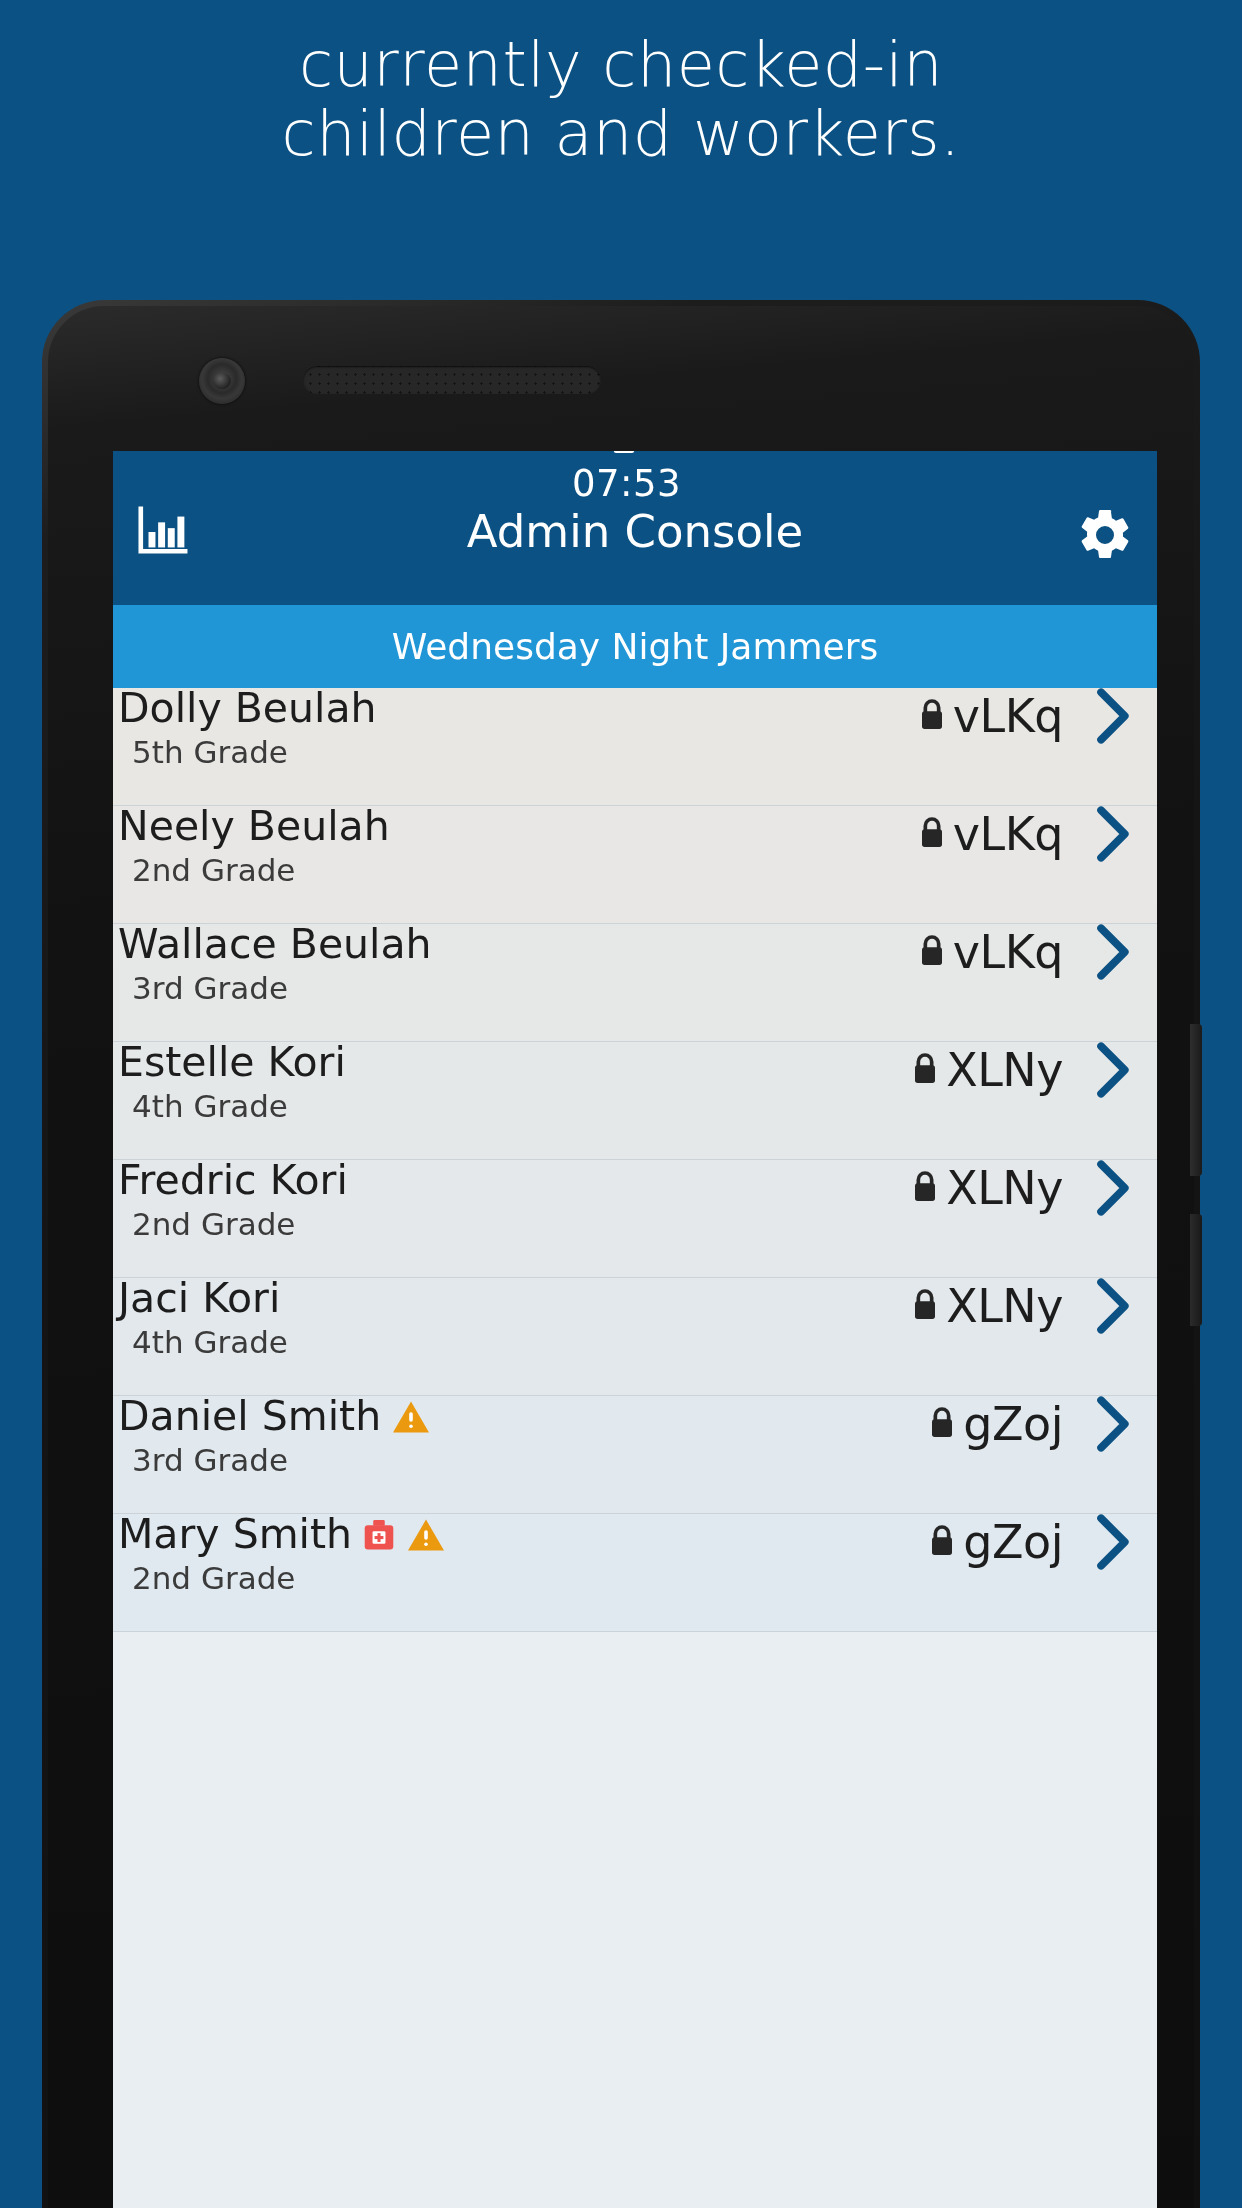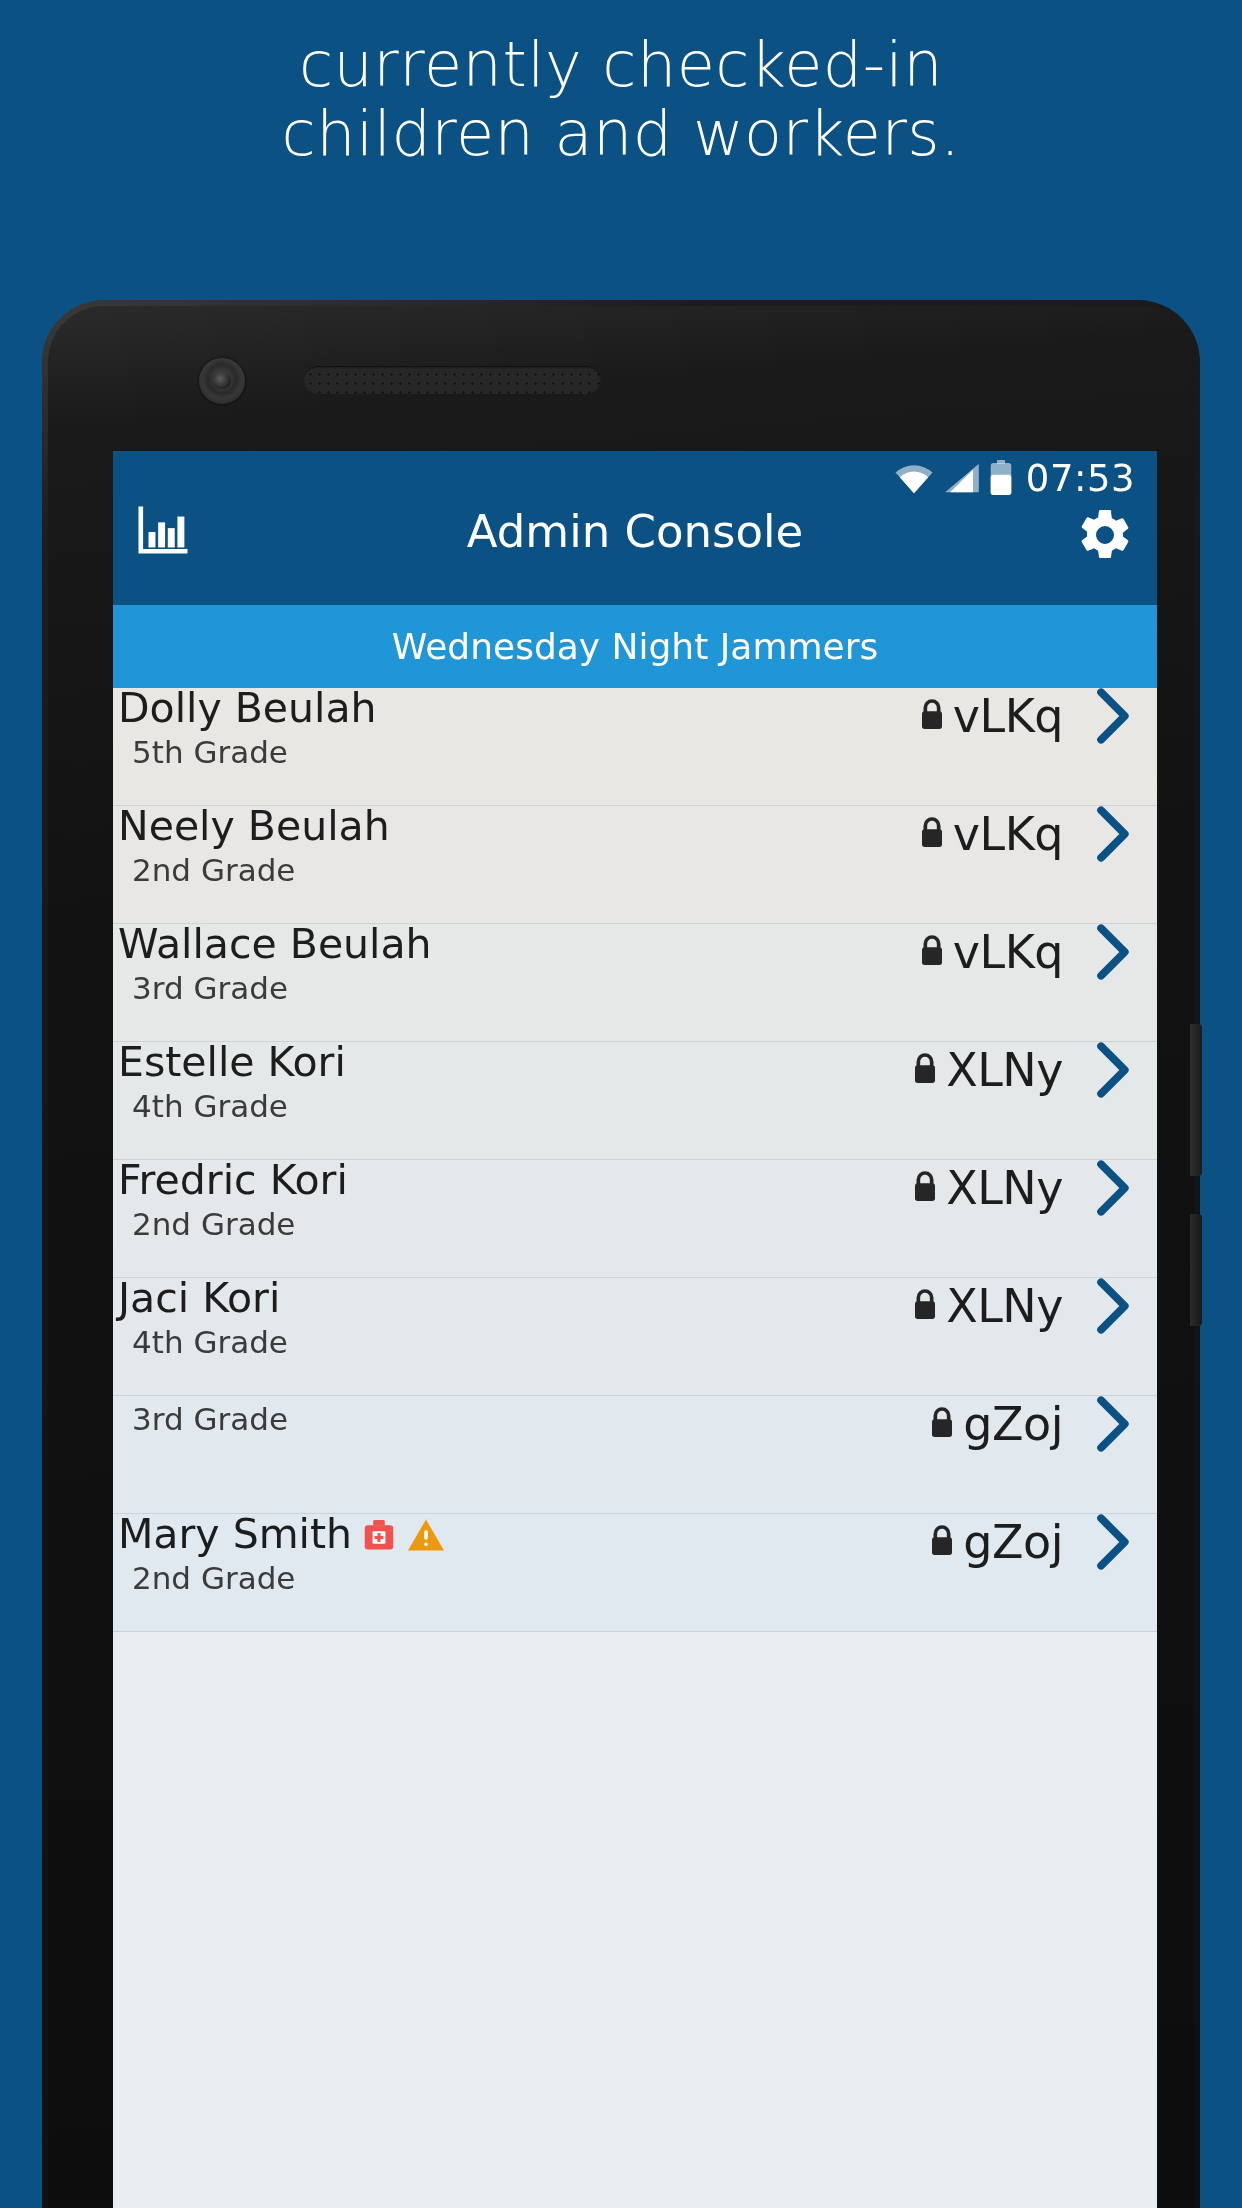--- a/index.html
+++ b/index.html
@@ -95,20 +95,21 @@
 
   
   .statusbar {
     height:54px;
     background:#0b5183;
     display:flex;
     align-items:center;
     justify-content:flex-end;
     padding-right:22px;
     gap:8px;
+    flex-direction:column;
   }
   .sb-ico { display:flex; align-items:center; }
   .sb-time {
     color:#ffffff;
     font-size:37px;
     font-weight:400;
     letter-spacing:0.5px;
     margin-left:5px;
     font-family:"DejaVu Sans", sans-serif;
   }
@@ -366,20 +367,30 @@
               <span class="code">XLNy</span>
               <span class="chev">
                 <svg width="46" height="56" viewBox="0 0 20 26">
                   <path d="M4 2 L15 13 L4 24" stroke="#0b5183" stroke-width="3.6" fill="none" stroke-linecap="round" stroke-linejoin="round"></path>
                 </svg>
               </span>
             </div>
           </div>
           <div class="row" style="background: rgb(225, 233, 238);">
             <div class="row-left">
+              <div class="row-name">
+                <span>Daniel Smith</span>
+                <span class="badge">
+                  <svg width="40" height="36" viewBox="0 0 22 20">
+                    <path d="M11 1.4 21 18.6H1Z" fill="#eb9a10"></path>
+                    <rect x="10" y="7.4" width="2" height="5.2" rx="1" fill="#ffffff"></rect>
+                    <rect x="10" y="14.1" width="2" height="2" rx="1" fill="#ffffff"></rect>
+                  </svg>
+                </span>
+              </div>
               <div class="row-sub">3rd Grade</div>
             </div>
             <div class="row-right">
               <span><svg width="30" height="34" viewBox="0 0 18 20">
                   <path d="M5 9V6.2a4 4 0 0 1 8 0V9" stroke="#262626" stroke-width="2.2" fill="none"></path>
                   <rect x="3" y="8.4" width="12" height="10.6" rx="1.6" fill="#262626"></rect>
                 </svg></span>
               <span class="code">gZoj</span>
               <span class="chev">
                 <svg width="46" height="56" viewBox="0 0 20 26">

